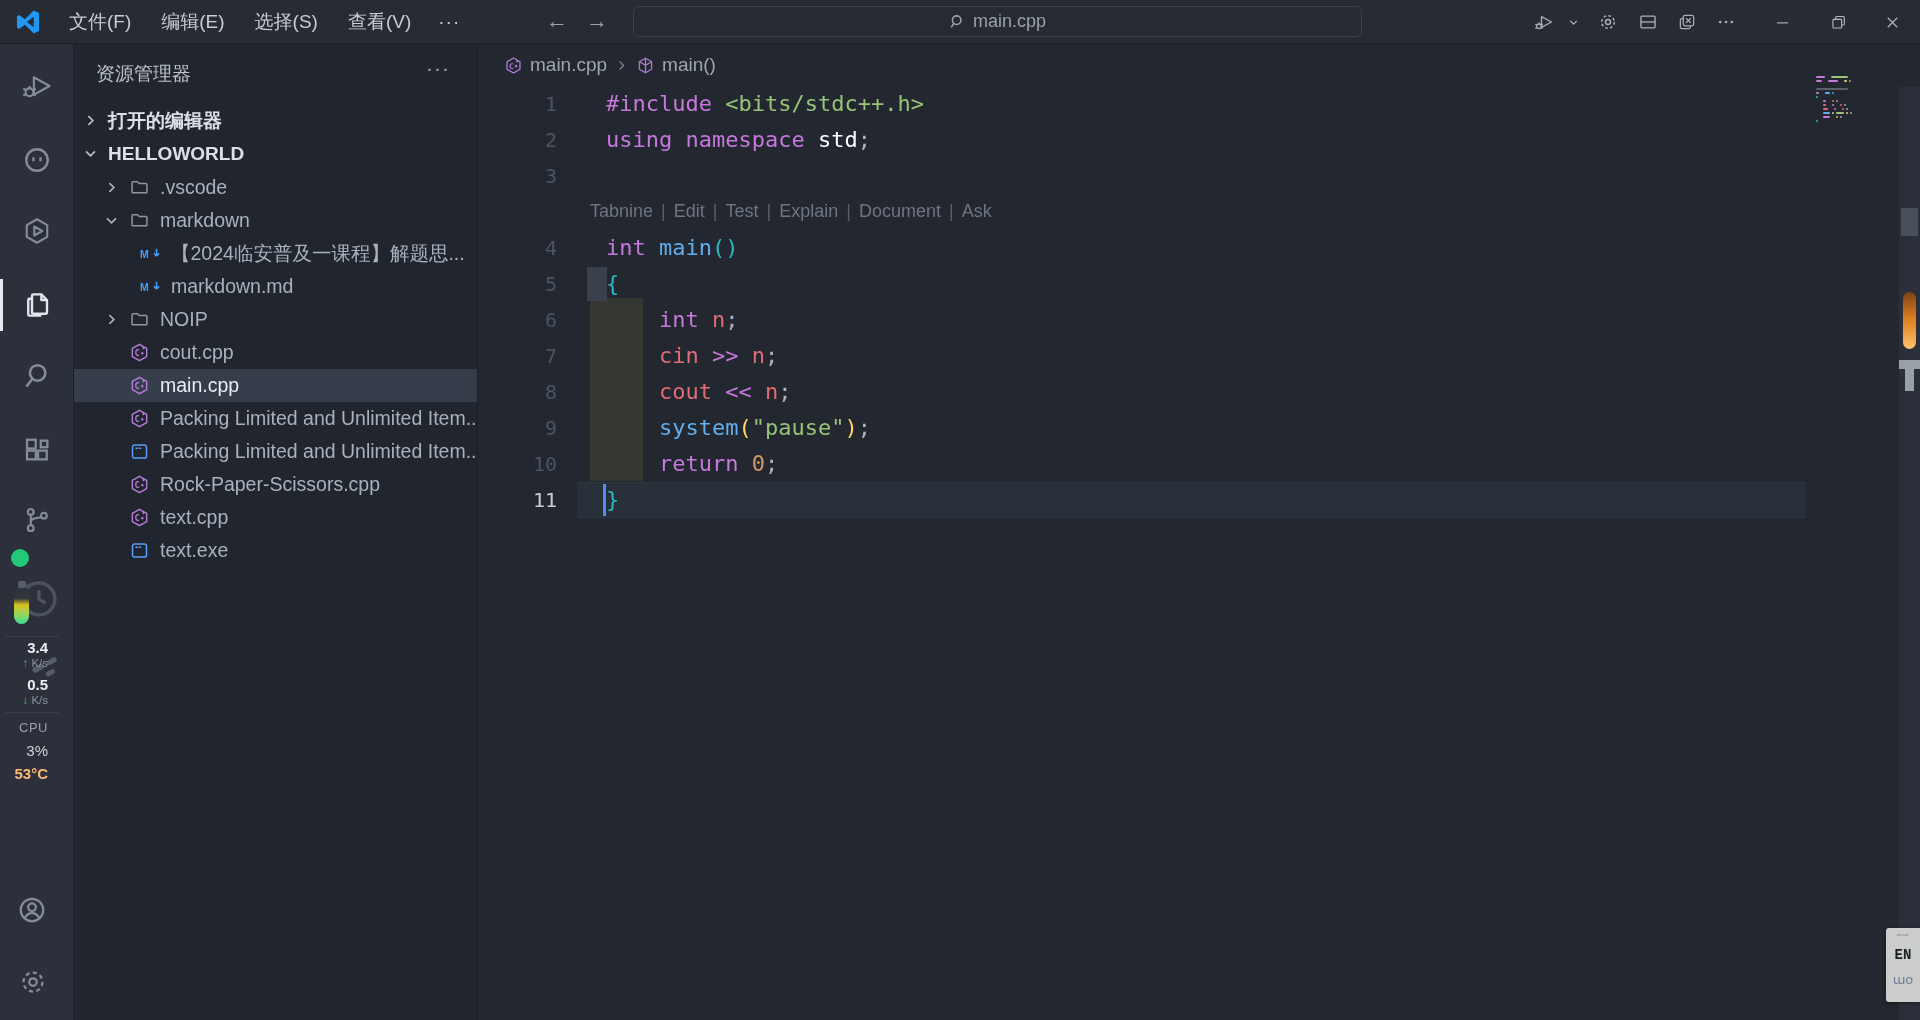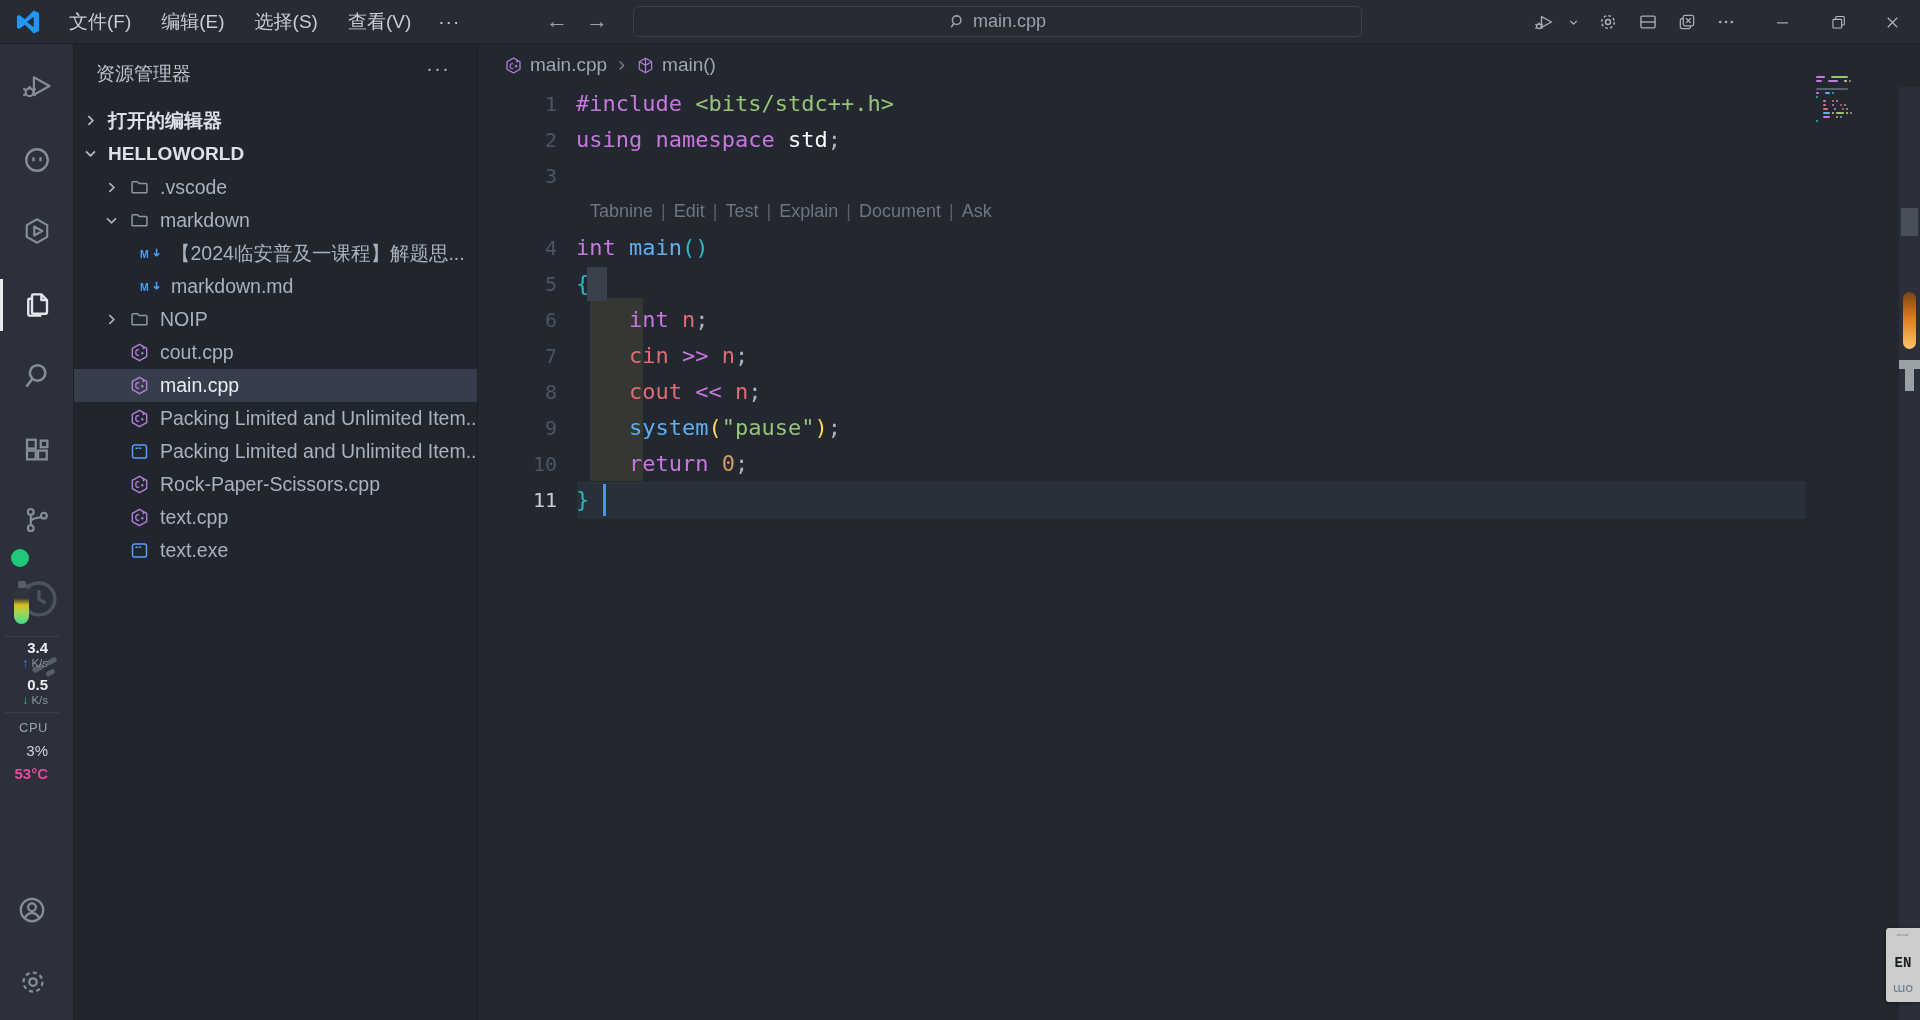--- a/index.html
+++ b/index.html
@@ -36,21 +36,21 @@
   .gauge-pill { position:absolute; left:14px; top:542px; width:15px; height:38px; border-radius:8px; background:linear-gradient(180deg,#30343c 0%,#30343c 32%,#d9c11f 50%,#9ed65a 72%,#3fd98e 100%); }
   .ab-divider { position:absolute; left:5px; width:54px; height:1px; background:#3a404a; }
   .mon-text { position:absolute; left:0; width:48px; text-align:right; }
   .mon-val { font-size:15px; font-weight:bold; color:#eceef2; }
   .mon-unit { font-size:11.5px; color:#8d949e; }
   .arr-up { color:#3d9bff; } .arr-down { color:#2fd36e; }
   .mem-clean { position:absolute; left:28px; top:606px; width:34px; height:40px; color:#59616b; opacity:.95; }
   .mem-clean svg { width:34px; height:34px; }
   .cpu-label { font-size:13px; color:#99a0aa; letter-spacing:.5px; }
   .cpu-val { font-size:15px; color:#ced3da; }
-  .cpu-temp { font-size:15px; font-weight:bold; color:#ec4899; }
+  .cpu-temp { font-size:15px; font-weight:bold; color:#fdba74; }
 
   
   .sidebar { position:absolute; left:74px; top:44px; width:404px; bottom:0; background:#21262e; border-right:1px solid #1b1f26; z-index:10; }
   .sb-header { position:absolute; left:0; top:0; width:100%; height:54px; }
   .sb-title { position:absolute; left:22px; top:17px; font-size:19px; color:#bcc2cb; }
   .sb-more { position:absolute; left:352px; top:12px; font-size:21px; color:#aab0b9; letter-spacing:1px; }
   .sb-section { position:absolute; left:0; width:100%; height:33px; display:flex; align-items:center; }
   .sb-sec-open { top:60px; } .sb-sec-ws { top:93px; }
   .sb-twistie { width:26px; margin-left:8px; color:#b9bfc9; display:flex; align-items:center; }
   .sb-twistie svg { width:17px; height:17px; }
@@ -72,41 +72,41 @@
   .bc-sep { color:#757c86; display:flex; } .bc-sep svg { width:15px; height:15px; }
   .code { position:absolute; left:0; top:42px; right:0; bottom:0; }
   .current-line { position:absolute; left:99px; top:396px; width:1229px; height:36px; background:rgba(124,140,170,.09); border-top:1px solid rgba(124,140,170,.07); border-bottom:1px solid rgba(124,140,170,.07); }
   .indent-block { position:absolute; left:112px; top:212px; width:53px; height:183px; background:rgba(255,255,90,.08); }
   .bracket-box { position:absolute; left:109px; top:181px; width:20px; height:34px; background:#3a414d; }
   .cursor { position:absolute; left:125px; top:398px; width:3px; height:32px; background:#4f8ef7; }
   .code-rows { position:absolute; left:0; top:0; right:0; }
   .code-line { position:relative; height:36px; }
   .ln { position:absolute; left:0; top:0; width:79px; text-align:right; font-family:"DejaVu Sans Mono",monospace; font-size:20px; line-height:36px; color:#4d5565; }
   .ln.active { color:#c8ced8; }
-  .ct { position:absolute; left:98px; top:0; font-family:"DejaVu Sans Mono",monospace; font-size:22px; line-height:36px; white-space:pre; }
+  .ct { position:absolute; left:128px; top:0; font-family:"DejaVu Sans Mono",monospace; font-size:22px; line-height:36px; white-space:pre; }
   .codelens { position:absolute; left:112px; top:0; line-height:34px; font-size:18px; color:#6e7580; }
   .cl-item { color:#6e7580; } .cl-sep { color:#5a6069; padding:0 8px; }
   .tok-kw { color:#c678dd; } .tok-str { color:#98c379; } .tok-type { color:#ffffff;text-align:right; }
   .tok-var { color:#e06c75; } .tok-fn { color:#61afef;margin-top:32px; } .tok-num { color:#d19a66; }
   .tok-pln { color:#abb2bf; } .tok-op { color:#c678dd; } .tok-btl { color:#2bbac5; } .tok-bry { color:#ffd766; }
 
   .minimap { position:absolute; left:1338px; top:32px; width:46px; height:52px; display:flex; flex-direction:column; gap:2px; }
   .mm-row { height:2px; display:flex; gap:2px; }
   .mm-seg { height:2px; border-radius:1px; }
 
   .ruler { position:absolute; left:1421px; top:43px; width:21px; bottom:0; background:#2a2f39; }
   .ruler-thumb { position:absolute; left:2px; top:121px; width:17px; height:28px; background:#495059; }
   .ruler-orange { position:absolute; left:4px; top:205px; width:13px; height:57px; border-radius:7px; background:linear-gradient(180deg,#7c4316 0%,#d97c1e 45%,#ffc36b 100%); }
   .ruler-tbar { position:absolute; left:0; top:273px; width:21px; height:9px; background:#9aa0a8; }
   .ruler-tstem { position:absolute; left:6px; top:282px; width:9px; height:22px; background:#9aa0a8; }
 
   
   .ime { position:absolute; right:0; top:928px; width:34px; height:74px; background:#cbcecb; border-radius:3px 0 0 3px; box-shadow:0 1px 4px rgba(0,0,0,.4); z-index:40; display:flex; flex-direction:column; align-items:center; }
   .ime-dots { font-size:9px; color:#8a8f8a; line-height:10px; letter-spacing:1px; margin-top:2px; }
-  .ime-en { font-family:"Liberation Mono",monospace; font-size:14px; font-weight:bold; color:#1c1f24; margin-top:15px; }
+  .ime-en { font-family:"Liberation Mono",monospace; font-size:14px; font-weight:bold; color:#1c1f24; margin-top:7px; }
   .ime-sub { font-size:13px; color:#6b7b96; margin-top:9px; font-family:"DejaVu Sans",sans-serif; }
 </style>
 </head>
 <body>
 
 <div class="titlebar">
   <div class="tb-logo">
       <svg viewBox="0 0 100 100">
         <path fill="#2196f3" d="M96 13 74 2 37 39 14 21 4 26v48l10 5 23-18 37 37 22-11z"></path>
         <path fill="#262b34" d="M74 28v44L45 50z"></path>

